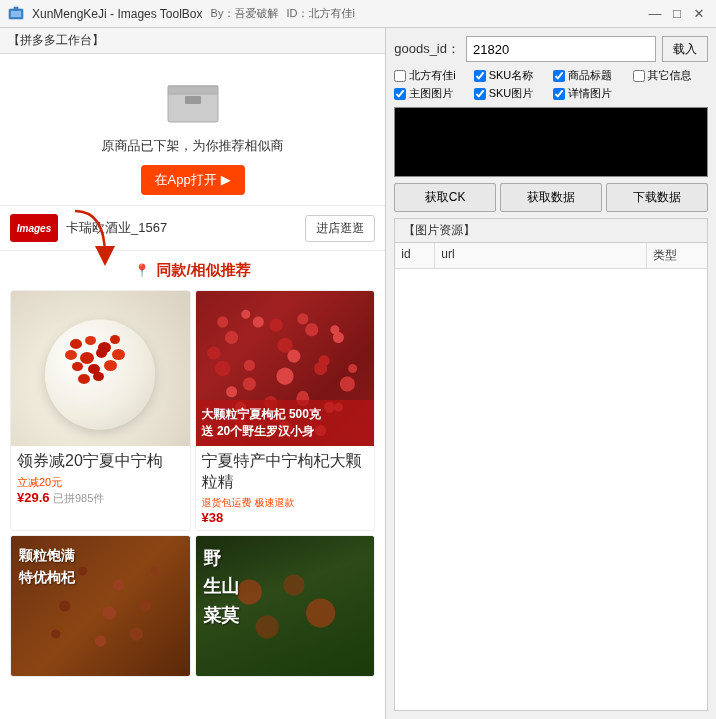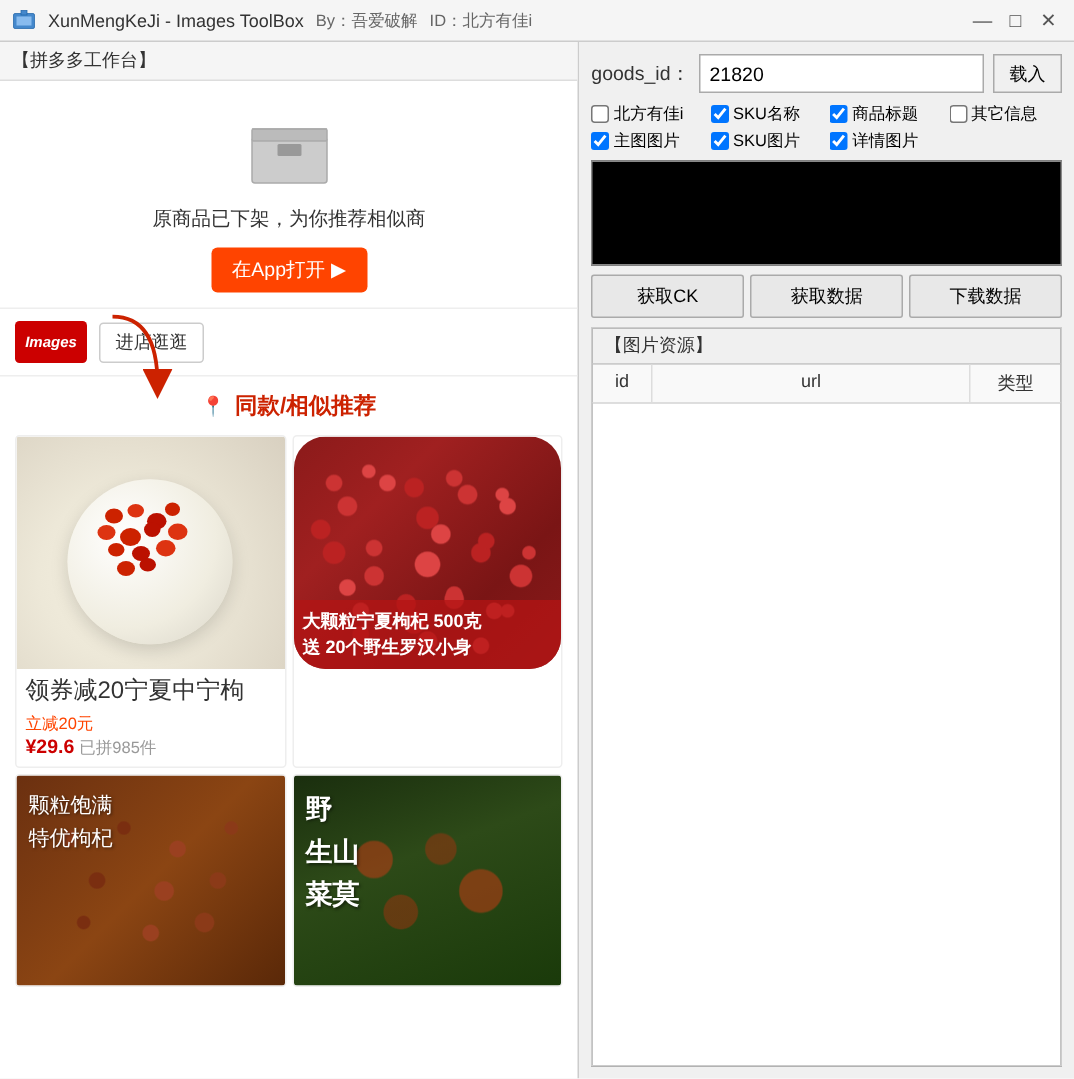--- a/index.html
+++ b/index.html
@@ -275,21 +275,21 @@
       height: 140px;
       overflow: hidden;
       position: relative;
     }
     .bottom-product-text-overlay {
       position: absolute;
       top: 8px;
       left: 8px;
       color: white;
       font-size: 14px;
-      font-weight: normal;
+      font-weight: bold;
       line-height: 1.6;
       text-shadow: 1px 1px 2px rgba(0,0,0,0.5);
     }
 
     
     .brown-berry-bg {
       background: linear-gradient(135deg, #8B4513 0%, #A0522D 50%, #6B3410 100%);
       width: 100%;
       height: 100%;
     }
@@ -398,21 +398,20 @@
     .resources-table {
       flex: 1;
       display: flex;
       flex-direction: column;
     }
     .table-header {
       display: grid;
       grid-template-columns: 40px 1fr 60px;
       border-bottom: 1px solid #ddd;
       background: #f9f9f9;
-      text-align: center;
     }
     .table-header-cell {
       padding: 4px 6px;
       font-size: 12px;
       color: #333;
       border-right: 1px solid #ddd;
     }
     .table-header-cell:last-child { border-right: none; }
     .table-body {
       flex: 1;
@@ -456,20 +455,21 @@
           <line x1="5" y1="12" x2="55" y2="12" stroke="#aaa" stroke-width="1"></line>
         </svg>
         <div class="notice-text">原商品已下架，为你推荐相似商</div>
         <button class="open-app-btn">在App打开</button>
       </div>
 
       <div class="store-row">
         <div class="store-logo">
           <span>Images</span>
         </div>
+        <span class="store-name">卡瑞欧酒业_1567</span>
         <button class="visit-store-btn">进店逛逛</button>
       </div>
 
       <div class="similar-section">
         <div class="similar-header">
 
           <div style="position:absolute; top:-55px; left:55px; pointer-events:none;">
             <svg width="50" height="60" viewBox="0 0 50 60">
               <defs>
                 <marker id="arrowhead" markerWidth="8" markerHeight="8" refX="4" refY="4" orient="auto">
@@ -513,21 +513,21 @@
               <div class="product-title">领券减20宁夏中宁枸</div>
               <div class="product-discount">立减20元</div>
               <div>
                 <span class="product-price">¥29.6</span>
                 <span class="product-price-sub">已拼985件</span>
               </div>
             </div>
           </div>
 
           <div class="product-card">
-            <div class="product-img-sim" style="position:relative;border-radius:21px;">
+            <div class="product-img-sim" style="position:relative;">
               <div class="berries-bg" style="background: linear-gradient(135deg, #8b1a1a 0%, #a02020 30%, #7a1515 70%, #8b1a1a 100%); width:100%; height:155px; overflow:hidden; position:relative;">
 
                 <div style="position:absolute; inset:0; background: 
                   radial-gradient(circle at 15% 20%, #cc3333 5px, transparent 6px),
                   radial-gradient(circle at 28% 15%, #dd4444 4px, transparent 5px),
                   radial-gradient(circle at 45% 22%, #bb2222 6px, transparent 7px),
                   radial-gradient(circle at 60% 18%, #cc3333 5px, transparent 6px),
                   radial-gradient(circle at 78% 25%, #dd4444 4px, transparent 5px),
                   radial-gradient(circle at 10% 40%, #bb2222 6px, transparent 7px),
                   radial-gradient(circle at 30% 48%, #cc3333 5px, transparent 6px),
@@ -539,20 +539,25 @@
                   radial-gradient(circle at 60% 68%, #cc3333 5px, transparent 6px),
                   radial-gradient(circle at 80% 75%, #dd4444 4px, transparent 5px),
                   radial-gradient(circle at 25% 85%, #bb2222 5px, transparent 6px),
                   radial-gradient(circle at 50% 88%, #cc3333 6px, transparent 7px),
                   radial-gradient(circle at 70% 90%, #dd4444 5px, transparent 6px);"></div>
               </div>
               <div class="product-overlay-text">
                 <div>大颗粒宁夏枸杞 500克</div>
                 <div>送 20个野生罗汉小身</div>
               </div>
+            </div>
+            <div class="product-info">
+              <div class="product-title">宁夏特产中宁枸杞大颗粒精</div>
+              <div class="product-tags">退货包运费  极速退款</div>
+              <div class="product-price">¥38</div>
             </div>
           </div>
         </div>
 
         <div class="bottom-products-row">
 
           <div class="product-card">
             <div class="bottom-product-img">
               <div class="brown-berry-bg" style="background: linear-gradient(135deg, #6b3010 0%, #8b4513 50%, #5a2808 100%); width:100%; height:100%; position:relative; overflow:hidden;">
                 <div style="position:absolute; inset:0; background:

